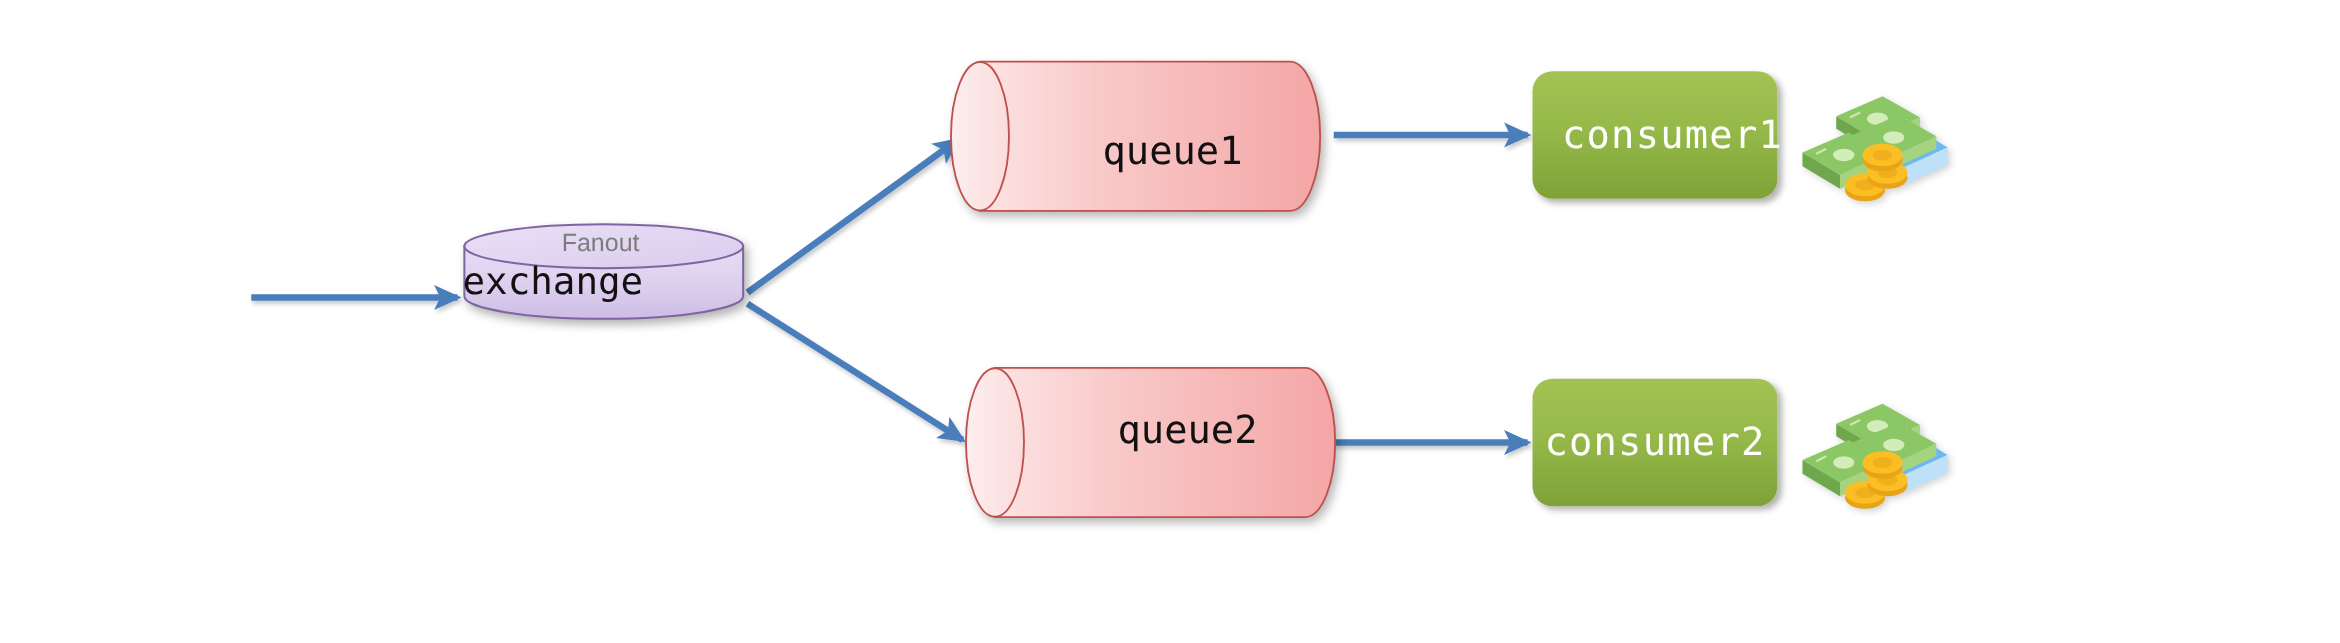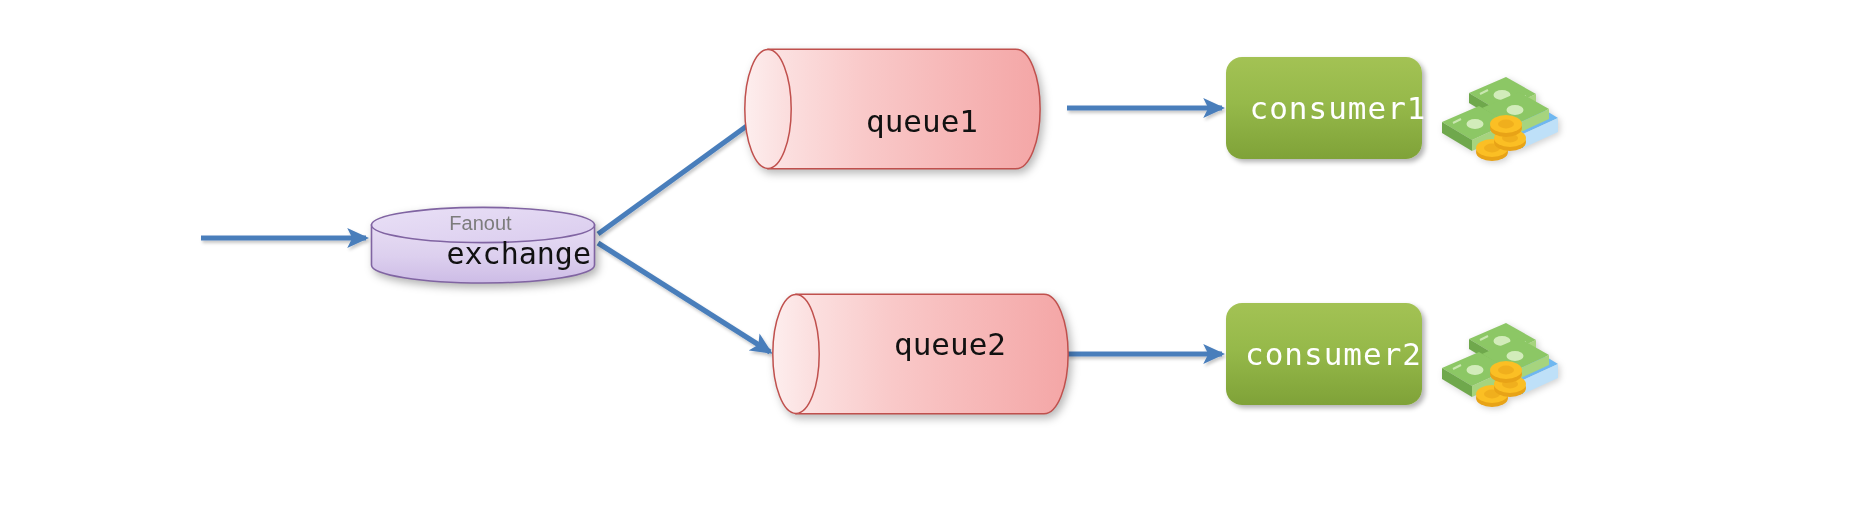--- a/index.html
+++ b/index.html
@@ -26,21 +26,21 @@
   }
 
   
   .vcyl{filter:drop-shadow(3px 4px 4px rgba(0,0,0,0.30));}
   .vcyl .lbl-top{
     position:absolute;left:0;right:0;top:6px;text-align:center;
     font-family:"Liberation Sans",sans-serif;
     font-size:20px;color:#7c7c7c;pointer-events:none;
   }
   .vcyl .lbl-main{
-    position:absolute;left:0;right:0;top:30px;text-align:right;
+    position:absolute;left:0;right:0;top:30px;text-align:left;
     font-family:"DejaVu Sans Mono","Liberation Mono",monospace;
     font-size:30px;color:#111111;pointer-events:none;
   }
 
   
   .hcyl{filter:drop-shadow(3px 4px 4px rgba(0,0,0,0.28));}
   .hcyl .lbl{
     position:absolute;left:60px;right:0;top:0;bottom:0;
     display:flex;align-items:center;justify-content:center;
     font-family:"DejaVu Sans Mono","Liberation Mono",monospace;
@@ -70,21 +70,21 @@
     <g filter="url(#edgeshadow)" fill="none" stroke="#4A7EBB" stroke-width="5.2" marker-end="url(#ah)">
       <line x1="201" y1="238" x2="366" y2="238"></line>
       <line x1="598" y1="234" x2="766" y2="112"></line>
       <line x1="598" y1="243" x2="770" y2="352"></line>
       <line x1="1067" y1="108" x2="1222" y2="108"></line>
       <line x1="1067" y1="354" x2="1222" y2="354"></line>
     </g>
   </svg>
 
 
-  <div class="node vcyl" style="left:370px;top:206px;width:221px;height:78px;">
+  <div class="node vcyl" style="left:370px;top:178px;width:221px;height:78px;">
     <svg width="226" height="78" style="position:absolute;left:0;top:0;">
       <defs>
         <linearGradient id="exBody" x1="0" y1="0" x2="0" y2="1">
           <stop offset="0%" stop-color="#E7DDF4"></stop>
           <stop offset="55%" stop-color="#DCCFEE"></stop>
           <stop offset="100%" stop-color="#CDBCE6"></stop>
         </linearGradient>
         <linearGradient id="exTop" x1="0" y1="0" x2="1" y2="1">
           <stop offset="0%" stop-color="#E9E0F6"></stop>
           <stop offset="100%" stop-color="#DACCEE"></stop>
@@ -92,21 +92,21 @@
       </defs>
 
       <path d="M 1.5 19 L 1.5 59 A 111.5 18 0 0 0 224.5 59 L 224.5 19 Z" fill="url(#exBody)" stroke="#8064A2" stroke-width="1.6"></path>
 
       <ellipse cx="113" cy="19" rx="111.5" ry="17.6" fill="url(#exTop)" stroke="#8064A2" stroke-width="1.6"></ellipse>
     </svg>
     <div class="lbl-top">Fanout</div>
     <div class="lbl-main">exchange</div>
   </div>
 
-  <div class="node hcyl" style="left:744px;top:48px;width:296px;height:146px;">
+  <div class="node hcyl" style="left:760px;top:48px;width:296px;height:146px;">
     <svg width="296" height="122" style="position:absolute;left:0;top:0;">
       <defs>
         <linearGradient id="qBody1" x1="0" y1="0" x2="1" y2="0">
           <stop offset="0%" stop-color="#FCE4E4"></stop>
           <stop offset="35%" stop-color="#F9C9C9"></stop>
           <stop offset="100%" stop-color="#F4A6A6"></stop>
         </linearGradient>
         <linearGradient id="qCap1" x1="0" y1="0" x2="1" y2="0">
           <stop offset="0%" stop-color="#FDEEEE"></stop>
           <stop offset="100%" stop-color="#FBDCDC"></stop>
@@ -134,21 +134,21 @@
       <path d="M 24 1.3 L 272 1.3 A 24 59.4 0 0 1 272 120.7 L 24 120.7 Z" fill="url(#qBody2)" stroke="#C0504D" stroke-width="1.5"></path>
       <ellipse cx="24" cy="61" rx="23.2" ry="59.4" fill="url(#qCap2)" stroke="#C0504D" stroke-width="1.5"></ellipse>
     </svg>
     <div class="lbl">queue2</div>
   </div>
 
   <div class="node rrect green" style="left:1226px;top:57px;width:196px;height:102px;padding-left:28px;">
     <span>consumer1</span>
   </div>
 
-  <div class="node rrect green" style="left:1226px;top:303px;width:196px;height:102px;justify-content:flex-end;">
+  <div class="node rrect green" style="left:1226px;top:303px;width:196px;height:102px;">
     <span>consumer2</span>
   </div>
 
   <div class="money" style="left:1436px;top:56px;width:126px;height:106px;">
     <svg viewBox="0 0 126 106" width="126" height="106">
 
       <g>
         <path d="M 69 66 L 104 51 L 122 62 L 87 78 Z" fill="#6FB7F0"></path>
         <path d="M 69 66 L 87 78 L 87 92 L 69 80 Z" fill="#4E9BDC"></path>
         <path d="M 87 78 L 122 62 L 122 76 L 87 92 Z" fill="#BEE0F8"></path>

